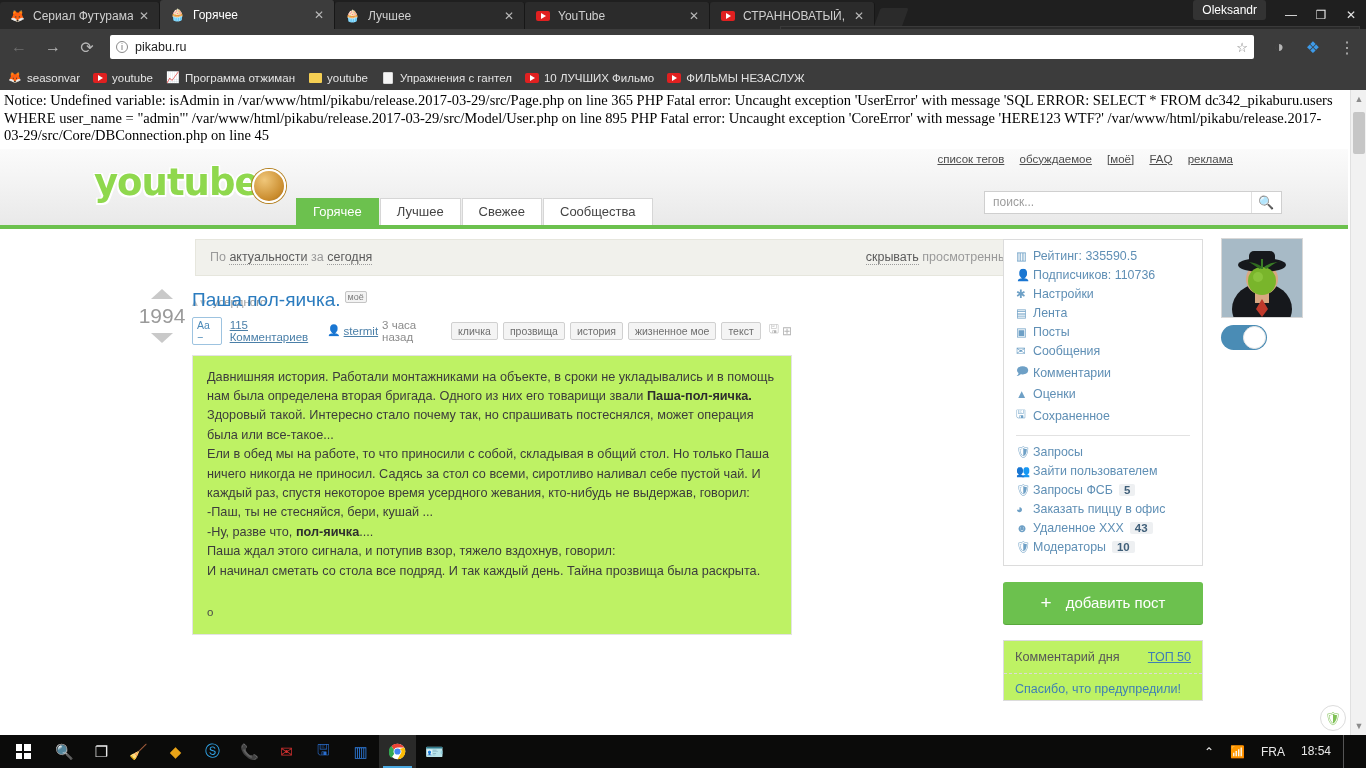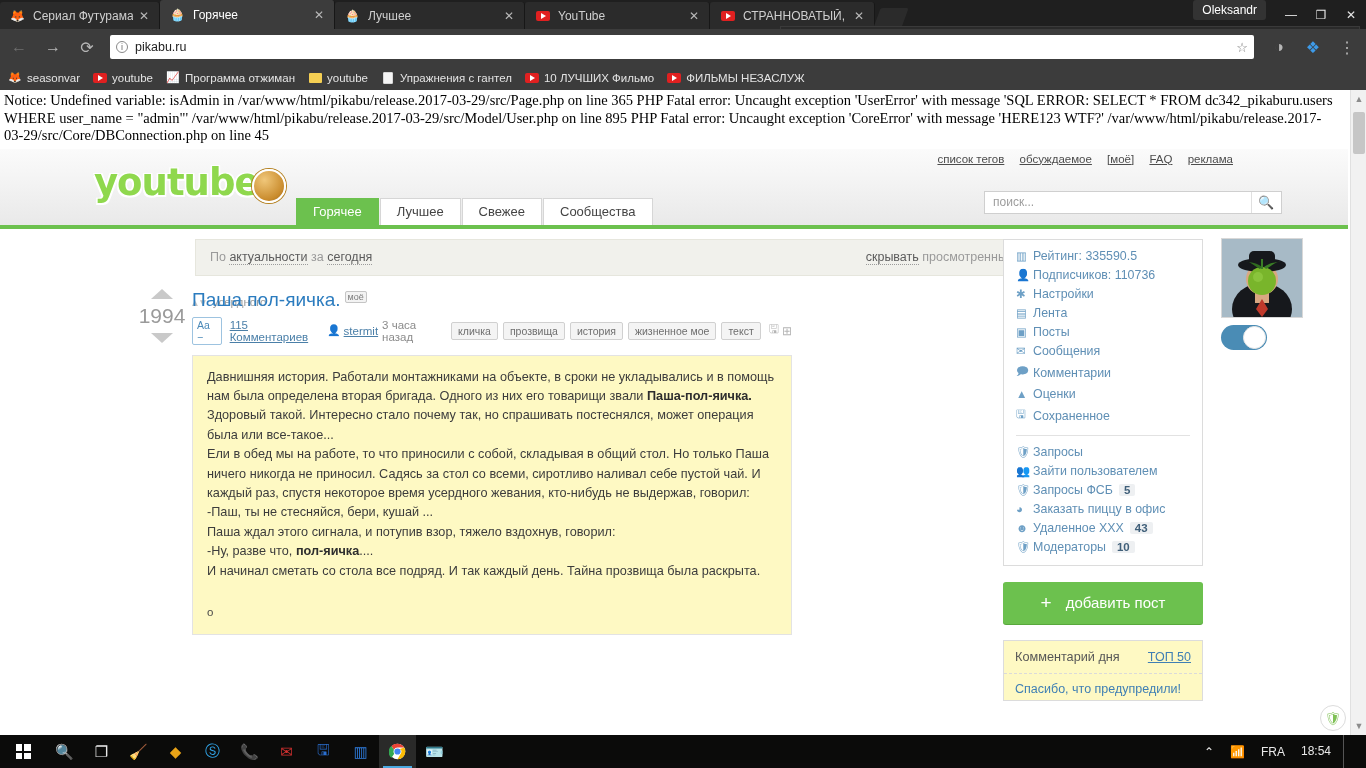--- a/index.html
+++ b/index.html
@@ -162,21 +162,21 @@
               border-radius: 2px; margin-right: 8px; background: #fff; }
   .meta a.comments { color: #4a7fa8; text-decoration: underline; margin-right: 8px; }
   .meta .usericon { color: #b0b0b0; margin-right: 3px; font-size: 11px; }
   .meta a.author { color: #4a7fa8; text-decoration: underline; }
   .meta .time { margin: 0 8px 0 4px; }
   .tag { border: 1px solid #d0d0d0; background: #f4f4f4; color: #6e6e6e; font-size: 10.5px;
          padding: 2px 6px; border-radius: 2px; margin-right: 5px; white-space: nowrap; }
   .meta .mini { color: #b5b5b5; font-size: 12px; margin-left: 3px; }
 
   .post-body {
-    margin-top: 10px; border: 1px solid #e3e3e3; background: #fef9c3;
+    margin-top: 10px; border: 1px solid #e3e3e3; background: #bef264;
     padding: 12px 14px; font-size: 12.7px; line-height: 19.4px; color: #3c3c3c;
     width: 600px;
   }
   .post-body p { margin: 0; }
   .post-body b { color: #2e2e2e; }
   .post-zero { margin-top: 22px; font-size: 11.5px; color: #4a4a4a; }
   .collapse { margin-top: 7px; font-size: 11.5px; color: #9b9b9b; padding-left: 60px; }
   .collapse .carets { color: #c3c3c3; letter-spacing: -2px; margin-right: 7px; font-size: 10px; }
 
   
@@ -198,21 +198,21 @@
   .cnt { background: #eef0f2; color: #41607a; font-size: 11.5px; font-weight: bold;
          padding: 0px 5px; border-radius: 2px; margin-left: 6px; }
 
   .addpost {
     margin-top: 16px; height: 42px; background: #6cc14e; border-radius: 3px; color: #fff;
     display: flex; align-items: center; justify-content: center; font-size: 15px;
     box-shadow: 0 1px 0 #58a83c;
   }
   .addpost .plus { font-size: 19px; margin-right: 14px; font-weight: normal; }
 
-  .cardcomment { margin-top: 16px; border: 1px solid #dcdcdc; background: #fef9c3; }
+  .cardcomment { margin-top: 16px; border: 1px solid #dcdcdc; background: #bef264; }
   .cc-head { display: flex; align-items: center; padding: 9px 11px; border-bottom: 1px dashed #dadada;
              font-size: 12.7px; color: #575757; }
   .cc-head .top50 { margin-left: auto; color: #3f7fb4; text-decoration: underline; font-size: 12.5px; }
   .cc-body { padding: 8px 11px 4px; font-size: 12.5px; color: #3f7fb4; }
 
   .avatar {
     position: absolute; left: 1221px; top: 238px; width: 82px; height: 80px;
     border: 1px solid #d8d8d8; background: linear-gradient(#b5c6cf, #8ea4b2);
     overflow: hidden;
   }
@@ -426,22 +426,22 @@
             <span class="tag">жизненное мое</span>
             <span class="tag">текст</span>
             <span class="mini">🖫</span>
             <span class="mini">⊞</span>
           </div>
 
           <div class="post-body">
             <p><span>Давнишняя история. Работали монтажниками на объекте, в сроки не укладывались и в помощь нам была определена вторая бригада. Одного из них его товарищи звали </span><b>Паша-пол-яичка.</b><span> Здоровый такой. Интересно стало почему так, но спрашивать постеснялся, может операция была или все-такое...</span></p>
             <p>Ели в обед мы на работе, то что приносили с собой, складывая в общий стол. Но только Паша ничего никогда не приносил. Садясь за стол со всеми, сиротливо наливал себе пустой чай. И каждый раз, спустя некоторое время усердного жевания, кто-нибудь не выдержав, говорил:</p>
             <p>-Паш, ты не стесняйся, бери, кушай ...</p>
+            <p><span>-Ну, разве что, </span><b>пол-яичка</b><span>....</span></p>
             <p>Паша ждал этого сигнала, и потупив взор, тяжело вздохнув, говорил:</p>
-            <p><span>-Ну, разве что, </span><b>пол-яичка</b><span>....</span></p>
             <p>И начинал сметать со стола все подряд. И так каждый день. Тайна прозвища была раскрыта.</p>
             <div class="post-zero">o</div>
           </div>
         </div>
         <div class="collapse">
           <span class="carets">▲▼</span><span>усердного</span>
         </div>
       </div>
 
       <div class="post" style="top:600px">

